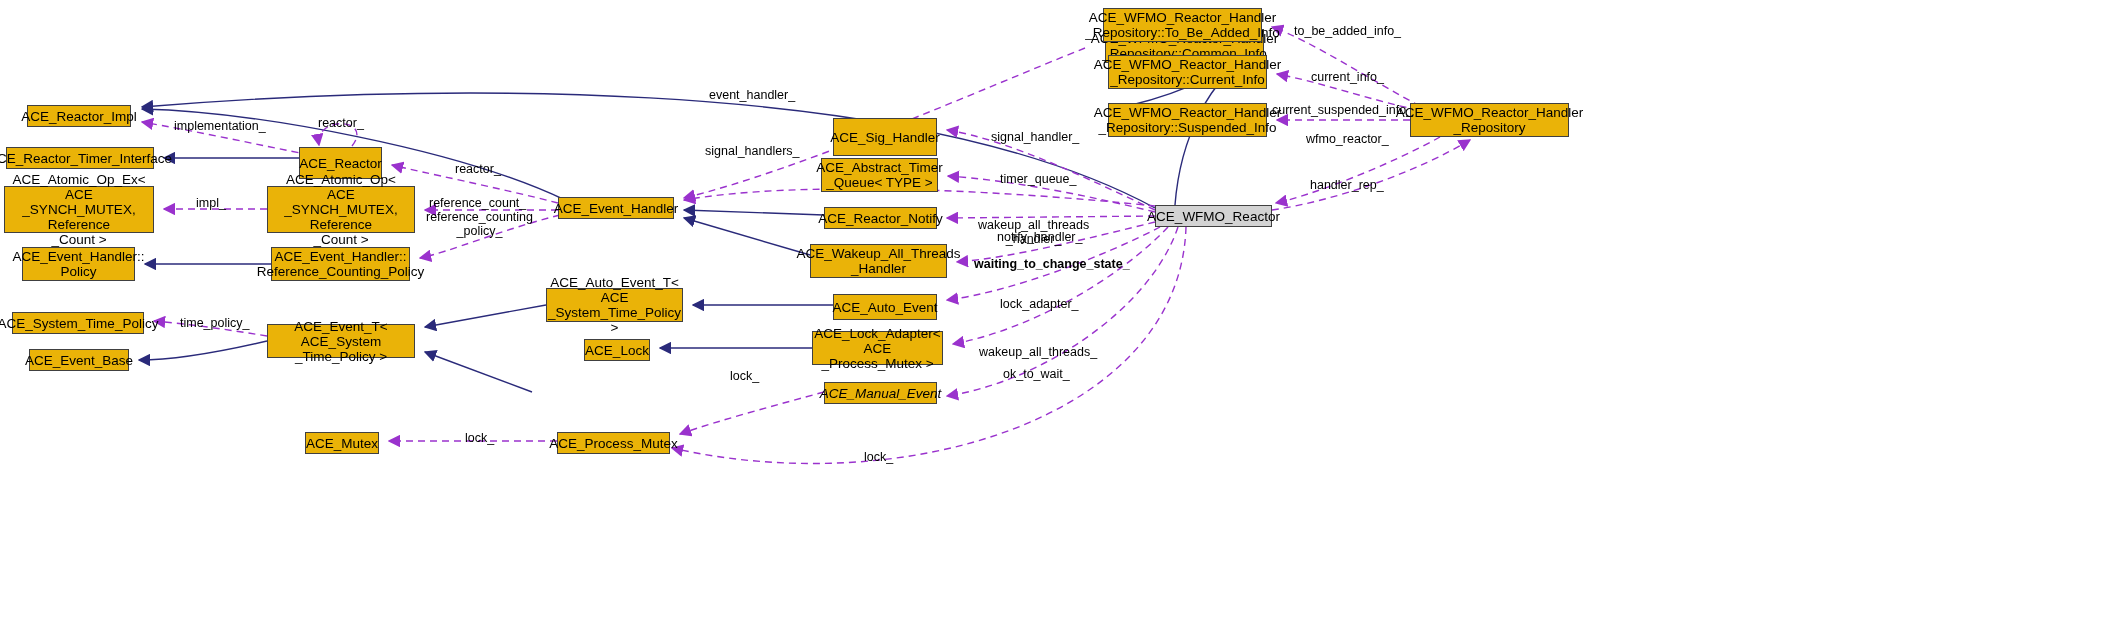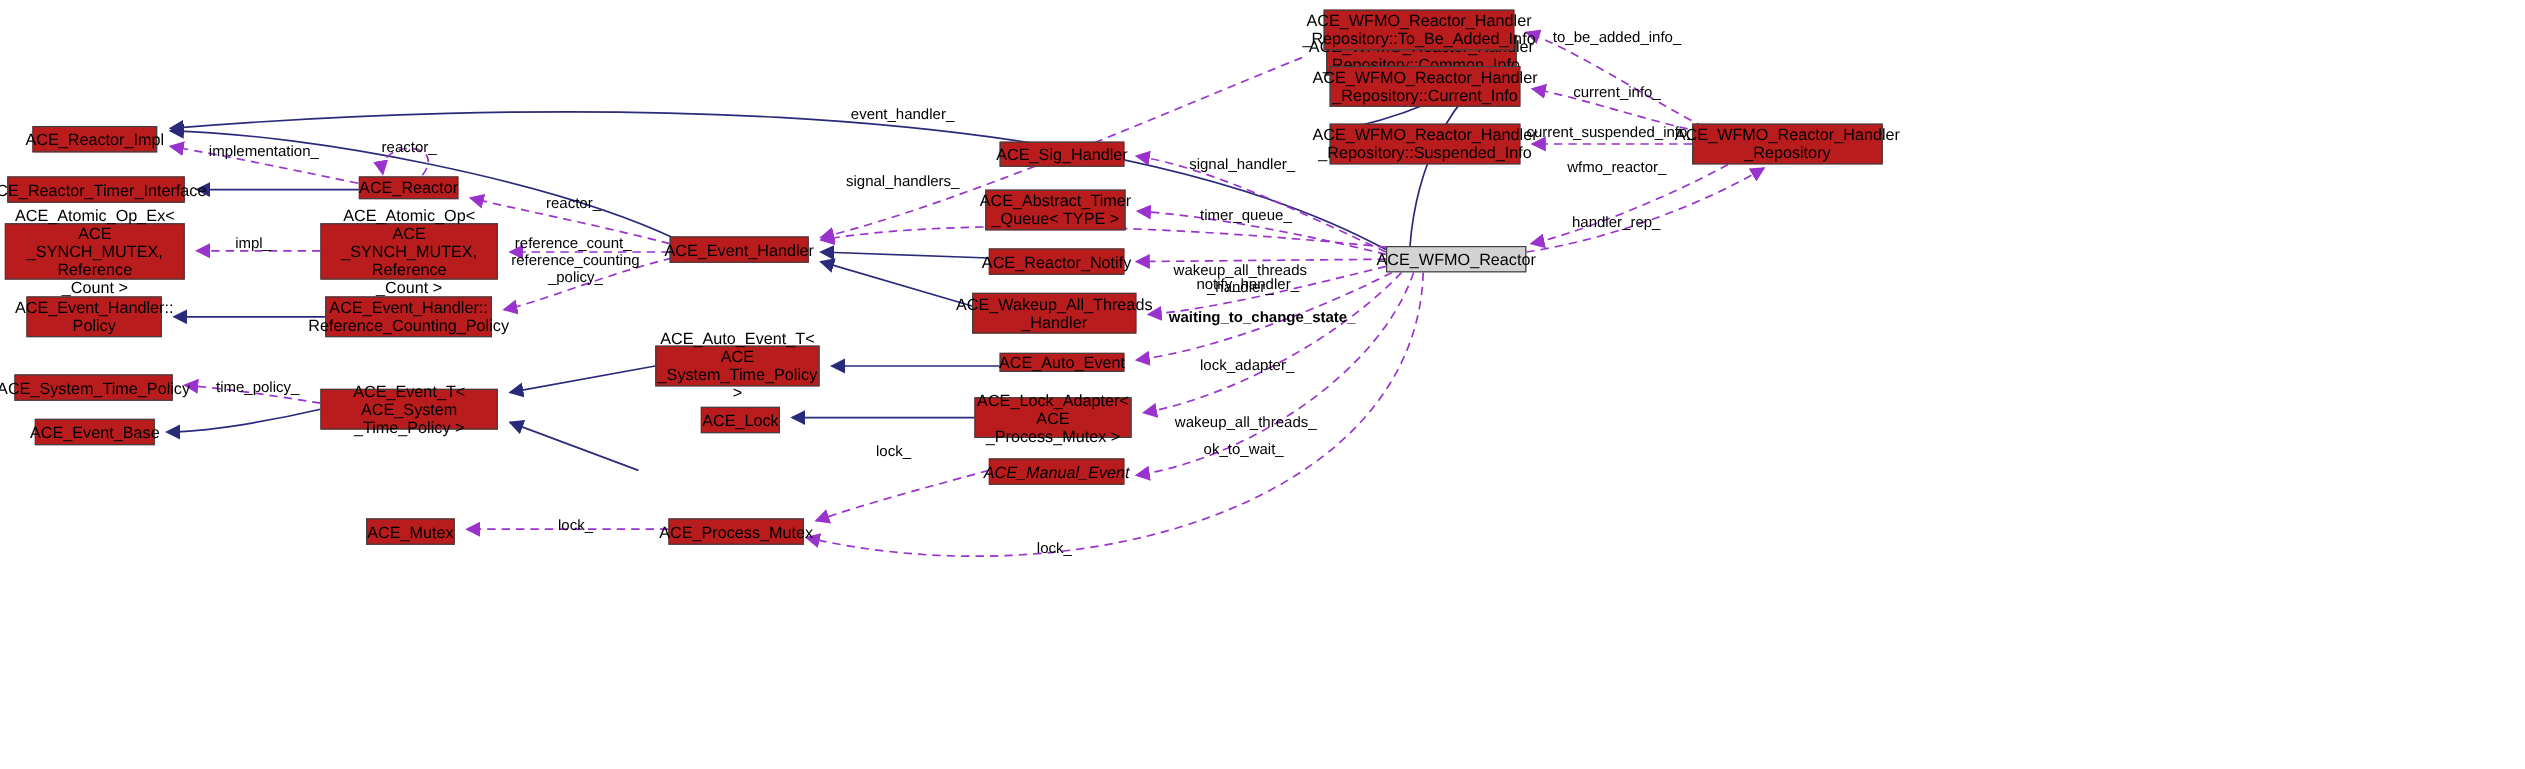--- a/index.html
+++ b/index.html
@@ -8,21 +8,21 @@
     width:2104px;height:641px;
     background:#ffffff;
     font-family:"Liberation Sans", sans-serif;
     overflow:hidden;
   }
   svg#edges{position:absolute;left:0;top:0;width:2104px;height:641px;}
   .node{
     position:absolute;
     box-sizing:border-box;
     border:1px solid #404040;
-    background:#b91c1c;
+    background:#eab308;
     color:#000000;
     display:flex;
     align-items:center;
     justify-content:center;
     text-align:center;
     font-size:13.5px;
     line-height:15px;
     letter-spacing:0px;
     white-space:pre-line;
     padding:1px 3px;
@@ -145,21 +145,21 @@
 _SYNCH_MUTEX, Reference
 _Count &gt;</div>
 
   <div class="node" style="left:22px;top:247px;width:113px;height:34px;">ACE_Event_Handler::
 Policy</div>
 
   <div class="node" style="left:12px;top:312px;width:132px;height:22px;">ACE_System_Time_Policy</div>
 
   <div class="node" style="left:29px;top:349px;width:100px;height:22px;">ACE_Event_Base</div>
 
-  <div class="node" style="left:299px;top:147px;width:83px;height:19px;">ACE_Reactor</div>
+  <div class="node" style="left:299px;top:147px;width:83px;height:32px;">ACE_Reactor</div>
 
   <div class="node" style="left:267px;top:186px;width:148px;height:47px;">ACE_Atomic_Op&lt; ACE
 _SYNCH_MUTEX, Reference
 _Count &gt;</div>
 
   <div class="node" style="left:271px;top:247px;width:139px;height:34px;">ACE_Event_Handler::
 Reference_Counting_Policy</div>
 
   <div class="node" style="left:267px;top:324px;width:148px;height:34px;">ACE_Event_T&lt; ACE_System
 _Time_Policy &gt;</div>
@@ -169,31 +169,31 @@
   <div class="node" style="left:558px;top:197px;width:116px;height:22px;">ACE_Event_Handler</div>
 
   <div class="node" style="left:546px;top:288px;width:137px;height:34px;">ACE_Auto_Event_T&lt; ACE
 _System_Time_Policy &gt;</div>
 
   <div class="node" style="left:584px;top:339px;width:66px;height:22px;">ACE_Lock</div>
 
 
   <div class="node" style="left:557px;top:432px;width:113px;height:22px;">ACE_Process_Mutex</div>
 
-  <div class="node" style="left:833px;top:118px;width:104px;height:21px;">ACE_Sig_Handler</div>
+  <div class="node" style="left:833px;top:118px;width:104px;height:38px;">ACE_Sig_Handler</div>
 
   <div class="node" style="left:821px;top:158px;width:117px;height:34px;">ACE_Abstract_Timer
 _Queue&lt; TYPE &gt;</div>
 
   <div class="node" style="left:824px;top:207px;width:113px;height:22px;">ACE_Reactor_Notify</div>
 
   <div class="node" style="left:810px;top:244px;width:137px;height:34px;">ACE_Wakeup_All_Threads
 _Handler</div>
 
-  <div class="node" style="left:833px;top:294px;width:104px;height:16px;">ACE_Auto_Event</div>
+  <div class="node" style="left:833px;top:294px;width:104px;height:26px;">ACE_Auto_Event</div>
 
   <div class="node" style="left:812px;top:331px;width:131px;height:34px;">ACE_Lock_Adapter&lt; ACE
 _Process_Mutex &gt;</div>
 
   <div class="node" style="left:824px;top:382px;width:113px;height:22px;font-style:italic;">ACE_Manual_Event</div>
 
   <div class="node" style="left:1105px;top:29px;width:159px;height:34px;">ACE_WFMO_Reactor_Handler
 _Repository::Common_Info</div>
 
   <div class="node" style="left:1108px;top:55px;width:159px;height:34px;">ACE_WFMO_Reactor_Handler

